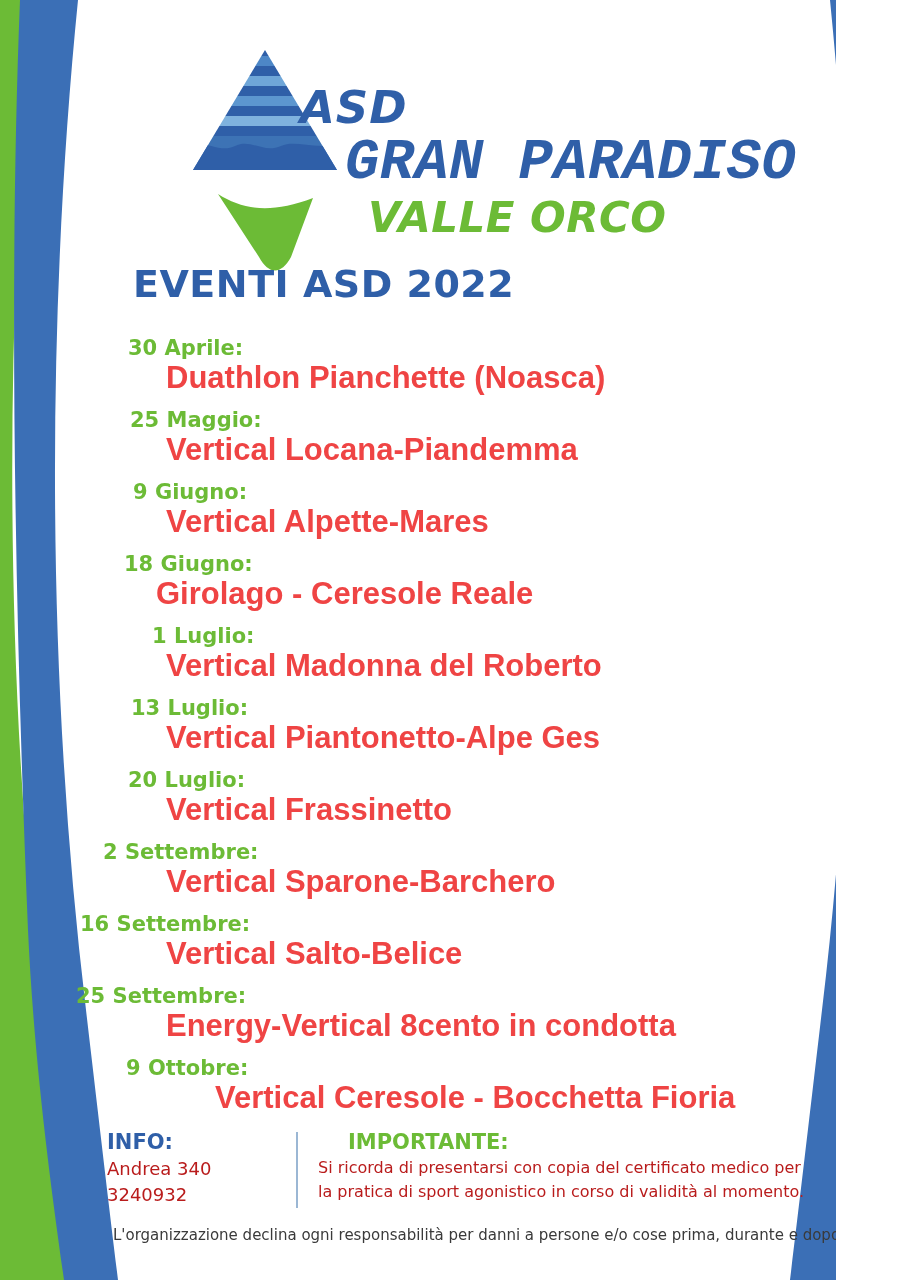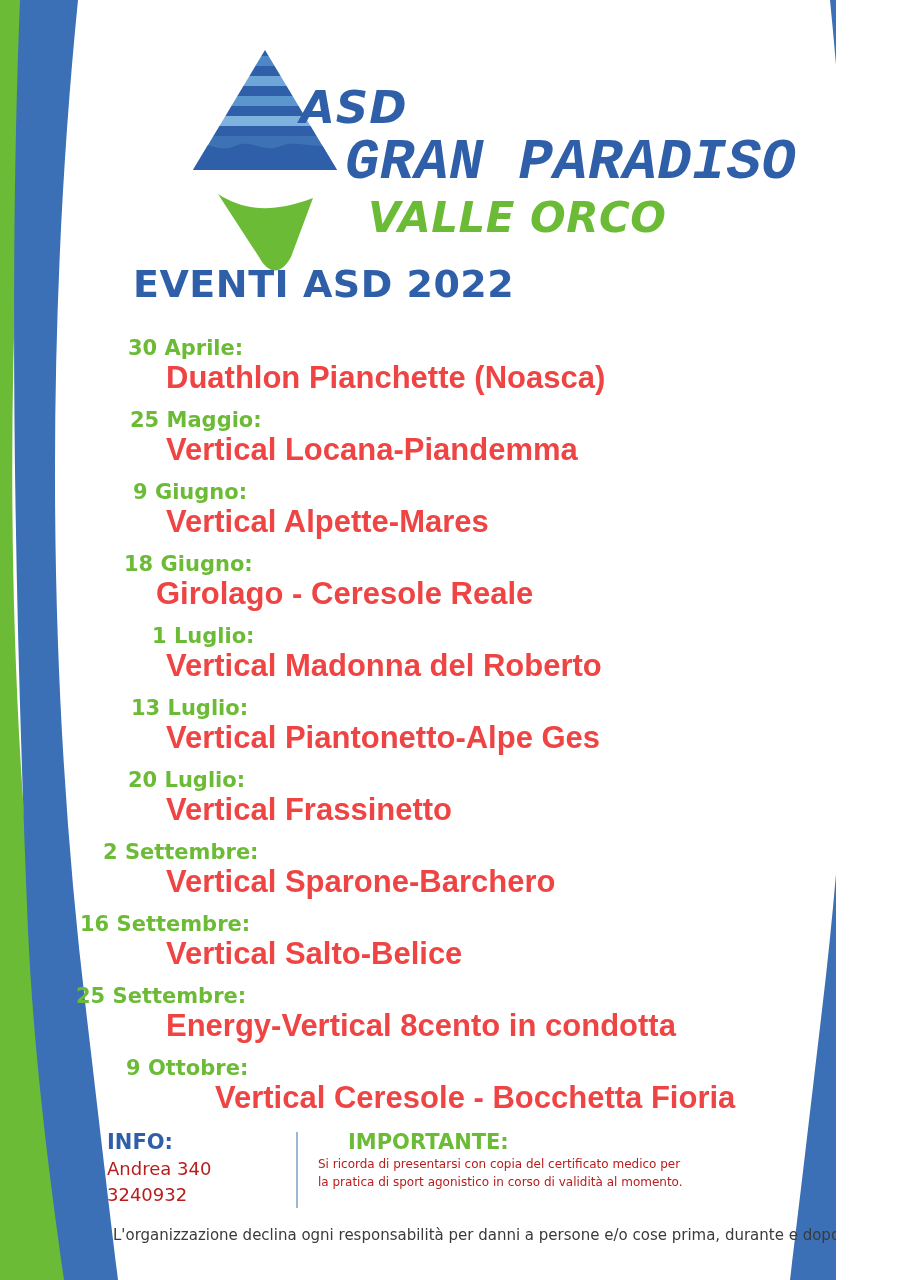--- a/index.html
+++ b/index.html
@@ -167,21 +167,21 @@
     color: #6cbb36;
     margin-left: 30px;
   }
   .foot-line {
     font-family: "DejaVu Sans", sans-serif;
     font-size: 18px;
     color: #b91c1c;
     line-height: 1.45;
   }
   .foot-line.small {
-    font-size: 12px;
+    font-size: 16px;
   }
   .disclaimer {
     position: absolute;
     left: 113px;
     top: 98px;
     font-family: "DejaVu Sans", sans-serif;
     font-size: 15px;
     color: #3a3a3a;
     white-space: nowrap;
   }

